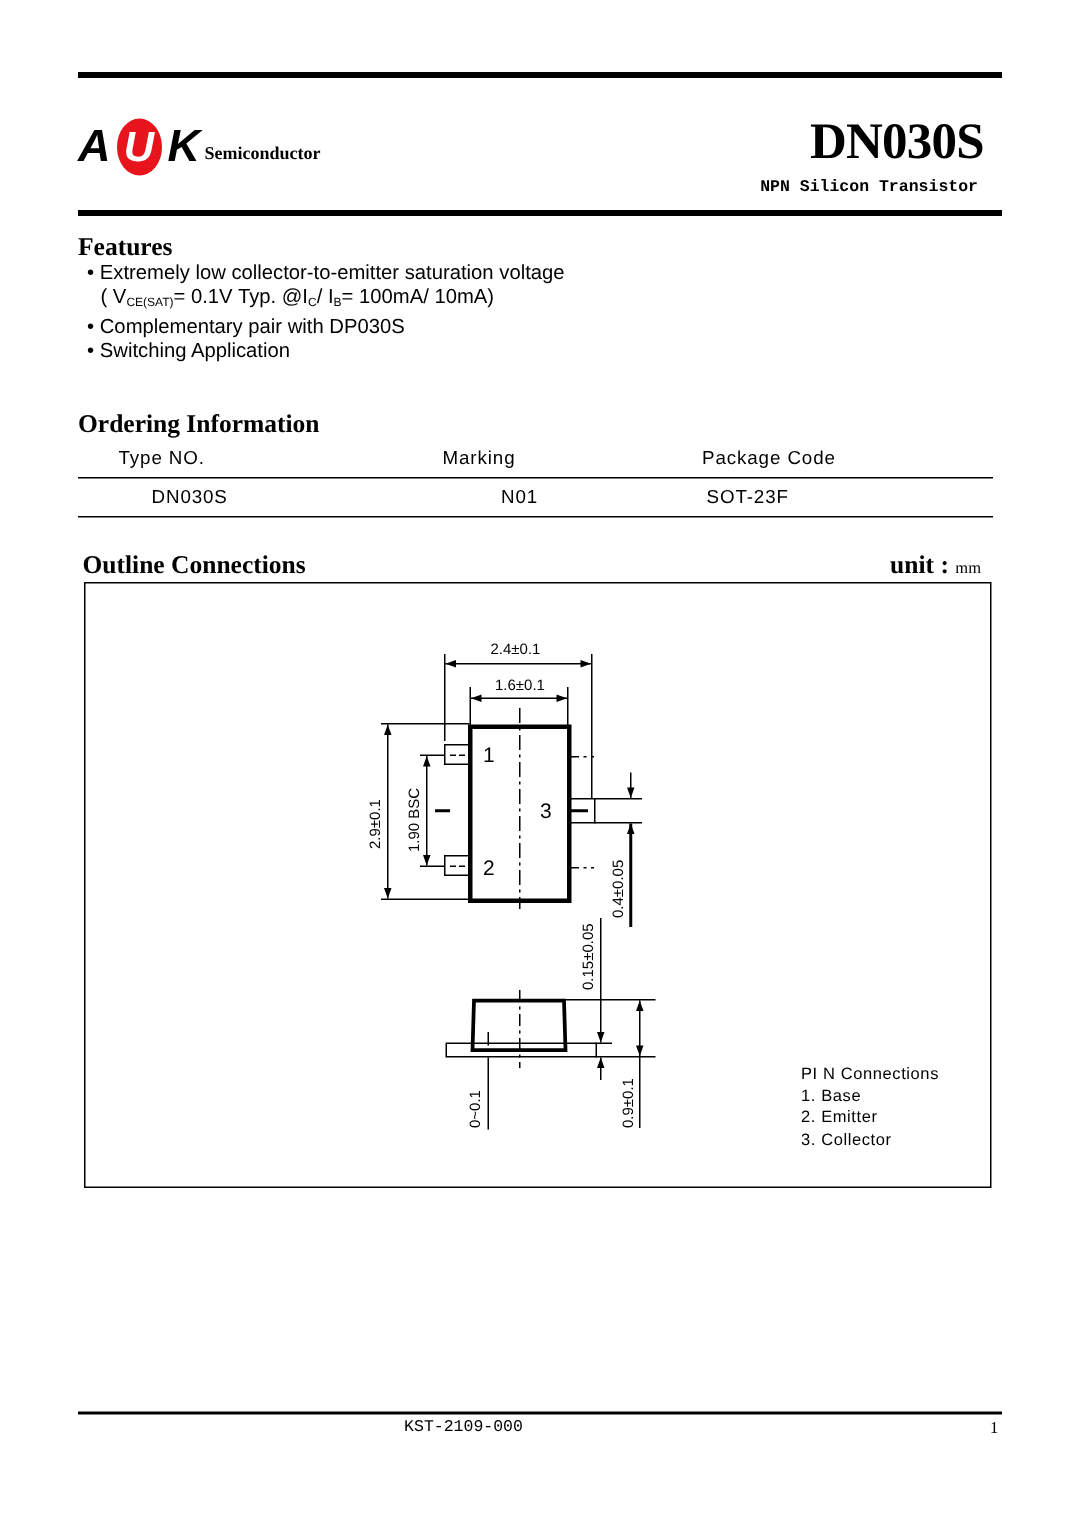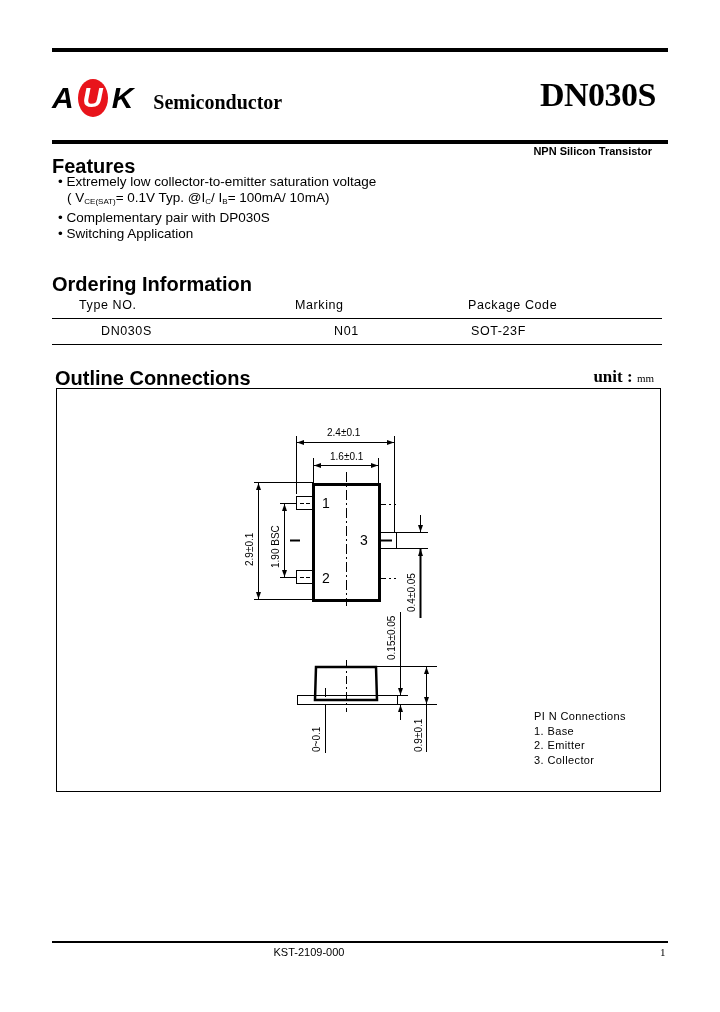--- a/index.html
+++ b/index.html
@@ -4,31 +4,31 @@
 <style>
   html, body { margin: 0; padding: 0; background: #ffffff; }
   body { width: 720px; height: 1012px; position: relative; overflow: hidden; font-family: "Liberation Sans", sans-serif; color: #000; }
   .abs { position: absolute; }
   .rule-thick { position: absolute; left: 52px; width: 616px; height: 4px; background: #000; }
   .rule-thin { position: absolute; left: 52px; width: 610px; height: 1px; background: #000; }
   .serif { font-family: "Liberation Serif", serif; }
   .logo { left: 52px; top: 80px; height: 36px; display: flex; align-items: center; }
   .logo-a, .logo-k { font-family: "Liberation Sans", sans-serif; font-weight: bold; font-style: italic; font-size: 30px; line-height: 30px; }
   .logo-u { width: 30px; height: 38px; border-radius: 50%; background: #e8141b; color: #fff; font-family: "Liberation Sans", sans-serif; font-weight: bold; font-style: italic; font-size: 28px; display: flex; align-items: center; justify-content: center; margin: 0 4px; }
-  .logo-semi { font-family: "Liberation Serif", serif; font-weight: bold; font-size: 20px; margin-left: 20px; margin-top: 8px; }
+  .logo-semi { font-family: "Liberation Serif", serif; font-weight: bold; font-size: 12px; margin-left: 3px; margin-top: 8px; }
   .part-title { right: 64px; top: 76px; font-family: "Liberation Serif", serif; font-weight: bold; font-size: 34px; letter-spacing: -0.5px; }
-  .part-sub { right: 68px; top: 119px; font-family: Liberation Sans, sans-serif; font-weight: bold; font-size: 11px; margin-top: 26px; }
-  .sec-head { font-family: Liberation Sans, sans-serif; font-weight: bold; font-size: 20px; }
+  .part-sub { right: 68px; top: 119px; font-family: Liberation Mono, monospace; font-weight: bold; font-size: 11px; }
+  .sec-head { font-family: Liberation Serif, serif; font-weight: bold; font-size: 17px; }
   .feat { left: 58px; top: 174px; font-size: 13.5px; line-height: 16px; }
   .feat div { white-space: nowrap; }
   .sub { font-size: 8px; vertical-align: -2px; }
   .tbl-head, .tbl-row { position: absolute; font-size: 12.5px; letter-spacing: 0.6px; }
   .outline-box { position: absolute; left: 56px; top: 388px; width: 605px; height: 404px; border: 1px solid #000; box-sizing: border-box; }
   .pin { left: 534px; top: 709px; font-size: 11px; line-height: 14.5px; letter-spacing: 0.4px; }
-  .footer { left: 0; width: 618px; top: 946px; text-align: center; font-family: Liberation Sans, sans-serif; font-size: 11px; }
+  .footer { left: 0; width: 618px; top: 946px; text-align: center; font-family: Liberation Mono, monospace; font-size: 11px; }
   .pageno { left: 660px; top: 946px; font-family: "Liberation Serif", serif; font-size: 11px; }
   svg text { font-family: "Liberation Sans", sans-serif; }
 </style>
 </head>
 <body>
 
 <div class="rule-thick" style="top:48px;"></div>
 
 <div class="abs logo">
   <span class="logo-a">A</span>

